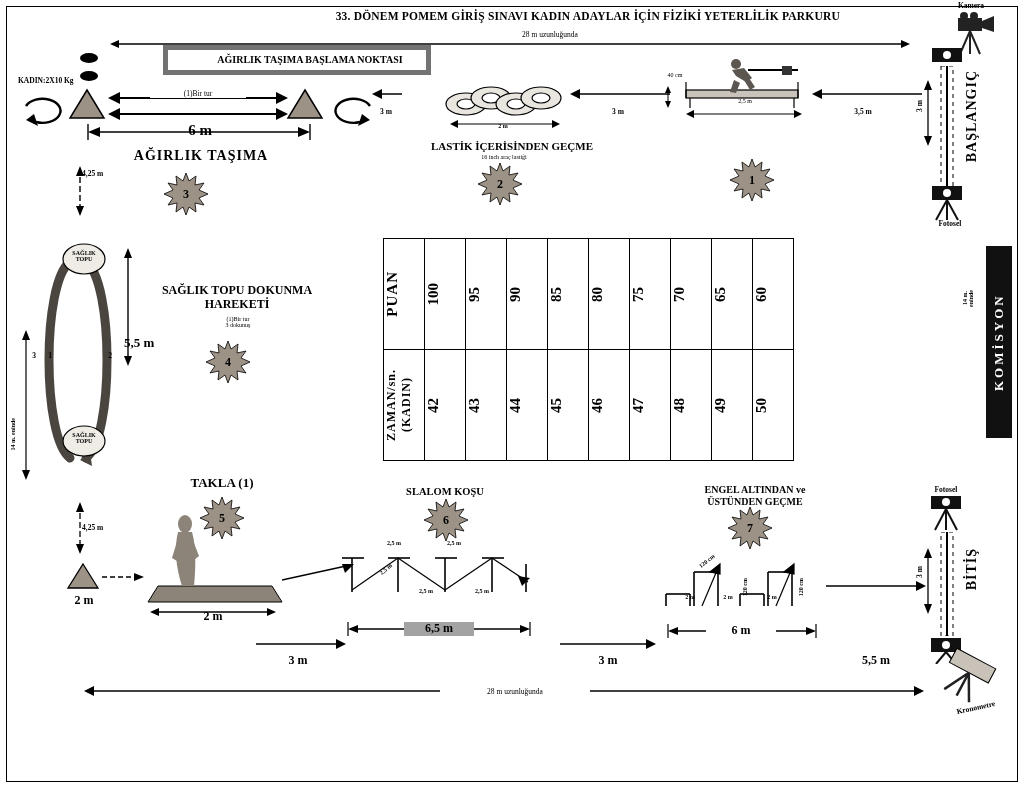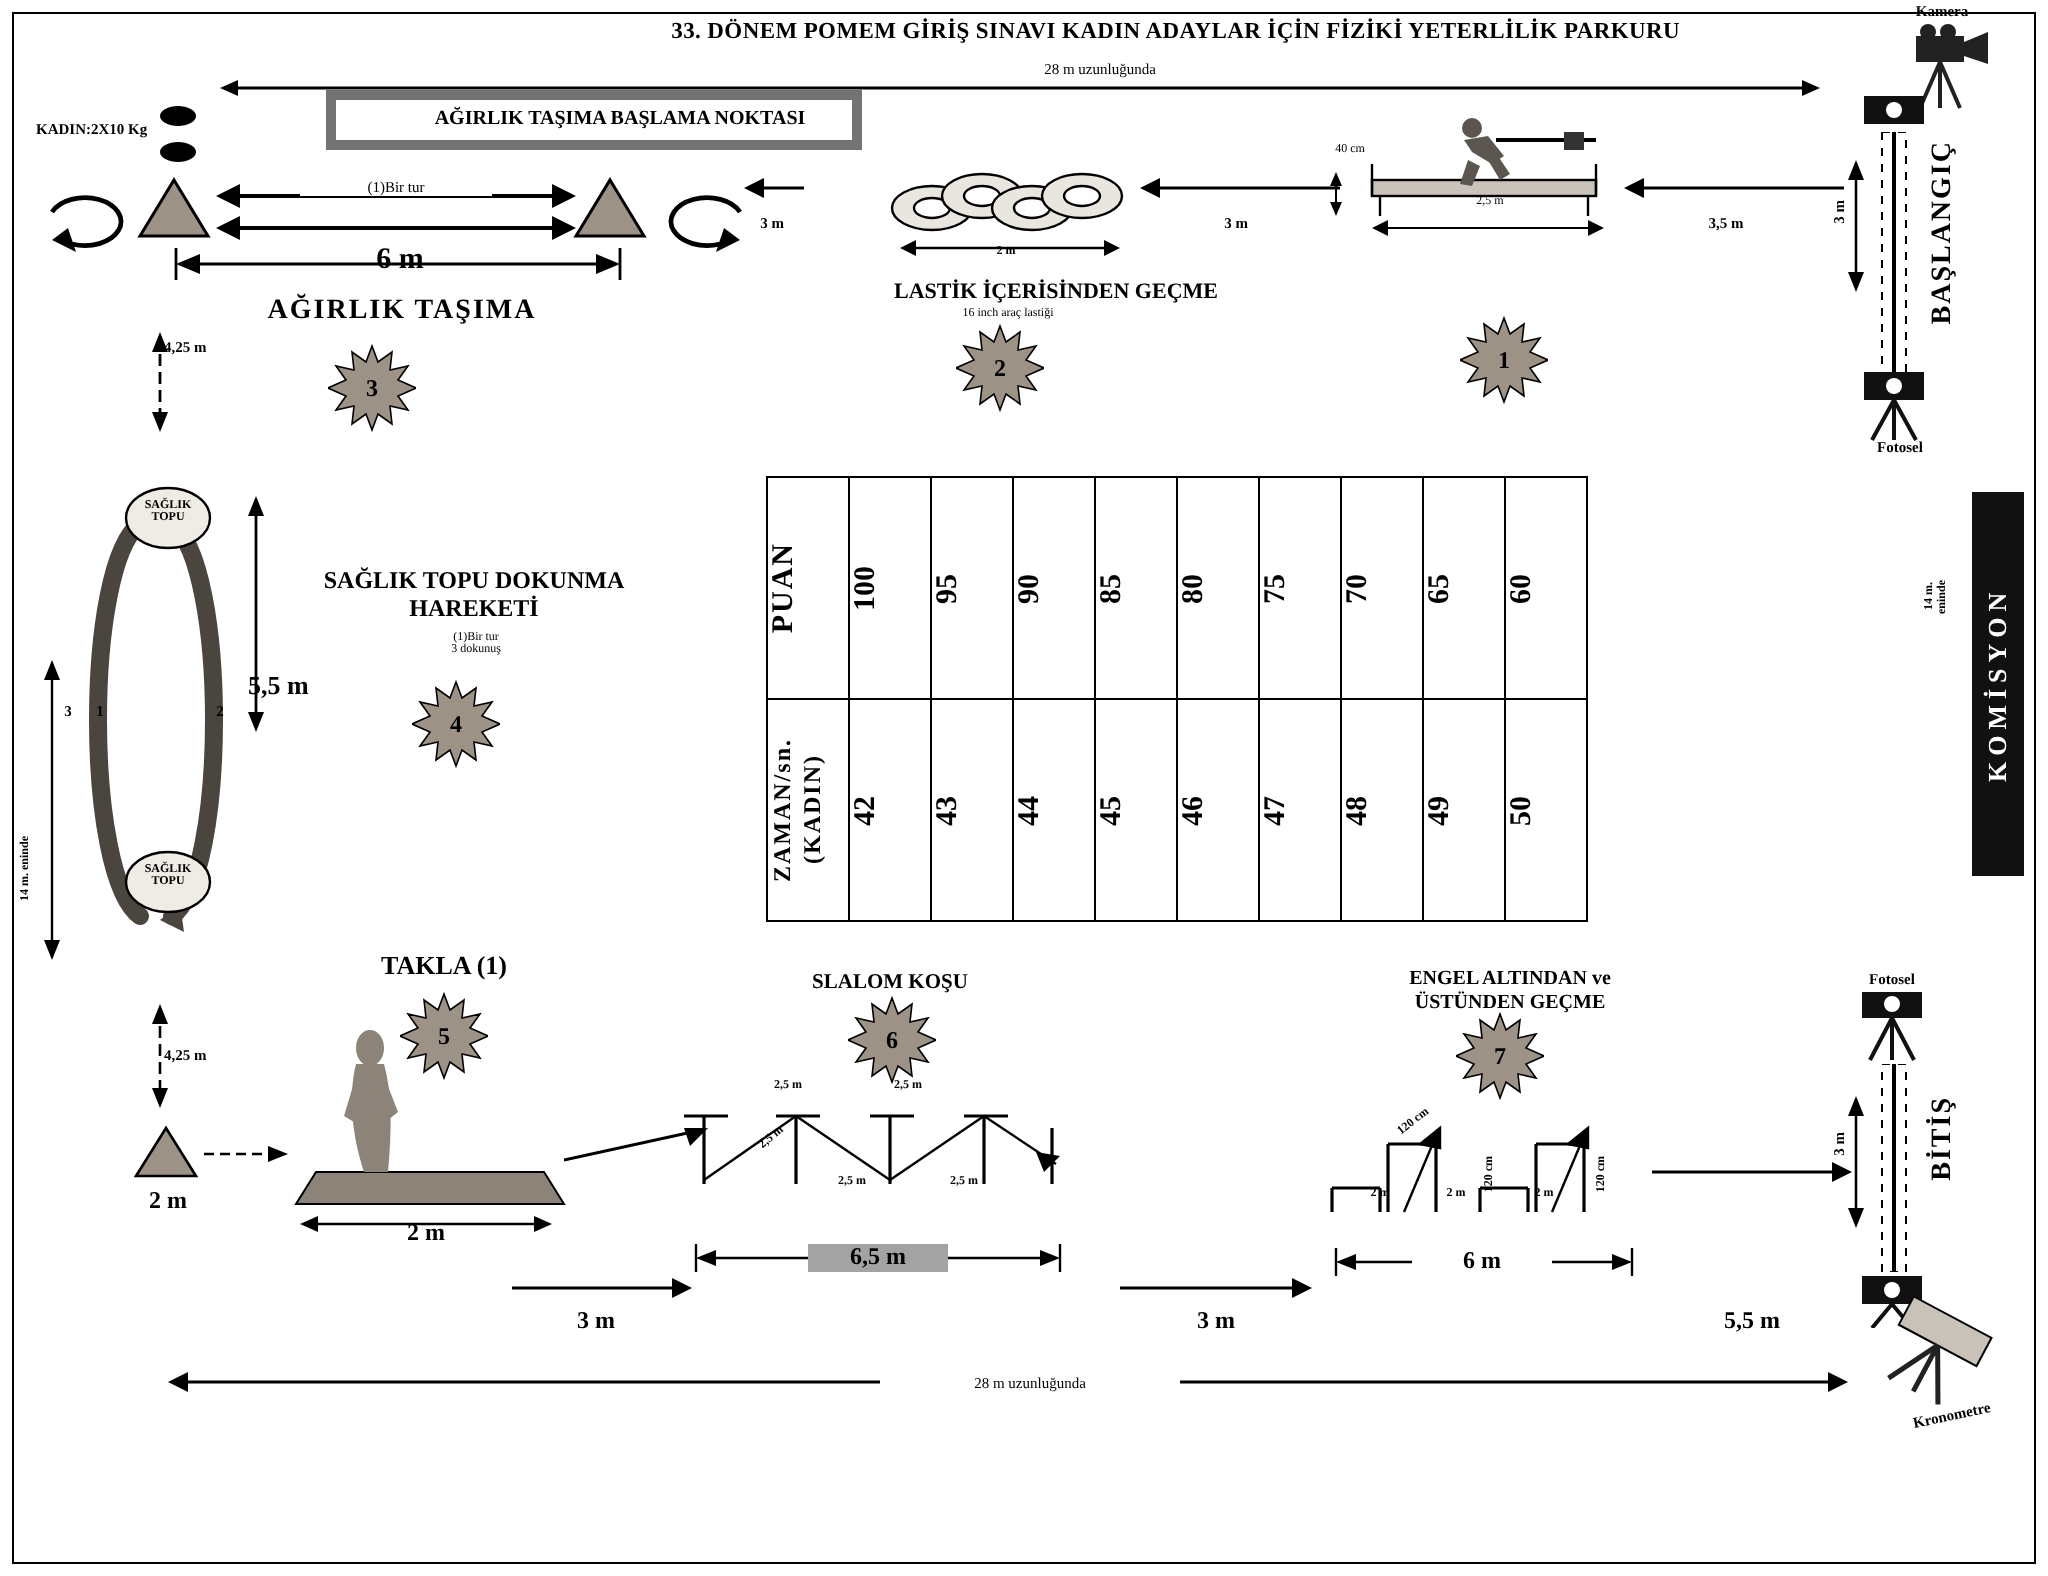--- a/index.html
+++ b/index.html
@@ -33,21 +33,21 @@
 
   <div class="abs sm" style="left:480px;top:31px;width:140px;">28 m uzunluğunda</div>
   <svg class="abs" style="left:110px;top:38px;" width="800" height="12">
     <line x1="4" y1="6" x2="796" y2="6" stroke="#000" stroke-width="1.6"></line>
     <polygon points="0,6 9,2 9,10" fill="#000"></polygon>
       <polygon points="800,6 791,2 791,10" fill="#000"></polygon>
   </svg>
 
   <div class="abs bx lbl" style="left:163px;top:45px;width:232px;height:20px;line-height:20px;font-size:10px;">AĞIRLIK TAŞIMA BAŞLAMA NOKTASI</div>
 
-  <div class="abs" style="left:18px;top:60px;font-size:7.5px;font-weight:bold;">KADIN:2X10 Kg</div>
+  <div class="abs" style="left:18px;top:76px;font-size:7.5px;font-weight:bold;">KADIN:2X10 Kg</div>
 
   <svg class="abs" style="left:76px;top:50px;" width="26" height="36">
     <ellipse cx="13" cy="8" rx="9" ry="5" fill="#000"></ellipse>
     <ellipse cx="13" cy="26" rx="9" ry="5" fill="#000"></ellipse>
   </svg>
 
   <svg class="abs" style="left:18px;top:84px;" width="50" height="44">
     <path d="M8 22 a18 12 0 1 1 10 16" fill="none" stroke="#000" stroke-width="2.4"></path>
     <polygon points="20,42 8,36 16,30" fill="#000"></polygon>
   </svg>
@@ -114,21 +114,21 @@
       <ellipse cx="97" cy="14" rx="20" ry="11"></ellipse>
         <ellipse cx="97" cy="14" rx="9" ry="5" fill="#fff"></ellipse>
     </g>
   </svg>
   <svg class="abs" style="left:450px;top:118px;" width="110" height="12">
     <line x1="6" y1="6" x2="104" y2="6" stroke="#000" stroke-width="1.2"></line>
     <polygon points="0,6 8,2 8,10" fill="#000"></polygon>
       <polygon points="110,6 102,2 102,10" fill="#000"></polygon>
   </svg>
   <div class="abs xs" style="left:478px;top:123px;width:50px;font-weight:bold;">2 m</div>
-  <div class="abs lbl" style="left:438px;top:140px;width:180px;font-size:11px;">LASTİK İÇERİSİNDEN GEÇME</div>
+  <div class="abs lbl" style="left:422px;top:140px;width:180px;font-size:11px;">LASTİK İÇERİSİNDEN GEÇME</div>
   <div class="abs xs" style="left:444px;top:154px;width:120px;">16 inch araç lastiği</div>
   <div class="star" style="left:478px;top:162px;">
     <svg width="44" height="44" viewBox="0 0 44 44">
         <polygon fill="#9c9286" stroke="#000" stroke-width="0.8" points="22,1 25,9 32,4 31,13 40,11 35,18 44,22 35,26 40,33 31,31 32,40 25,35 22,43 19,35 12,40 13,31 4,33 9,26 0,22 9,18 4,11 13,13 12,4 19,9"></polygon>
       </svg>
     <span>2</span>
   </div>
 
   <svg class="abs" style="left:570px;top:84px;" width="100" height="20">
     <line x1="8" y1="10" x2="100" y2="10" stroke="#000" stroke-width="1.5"></line>

